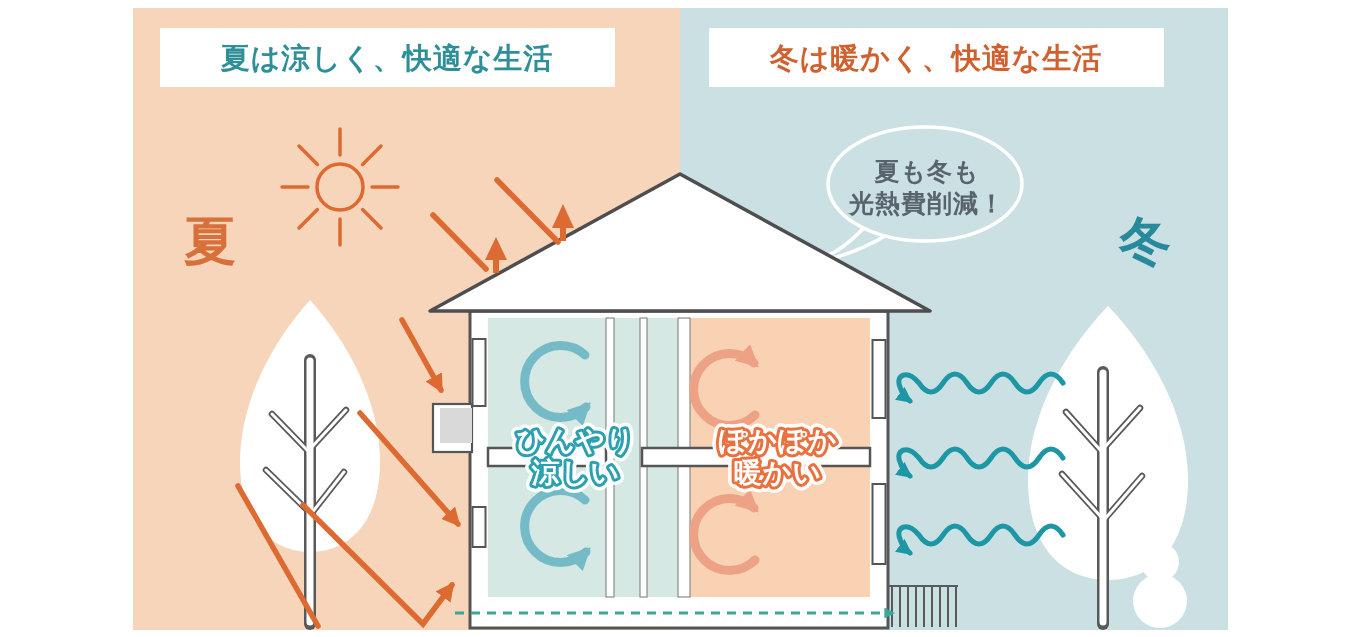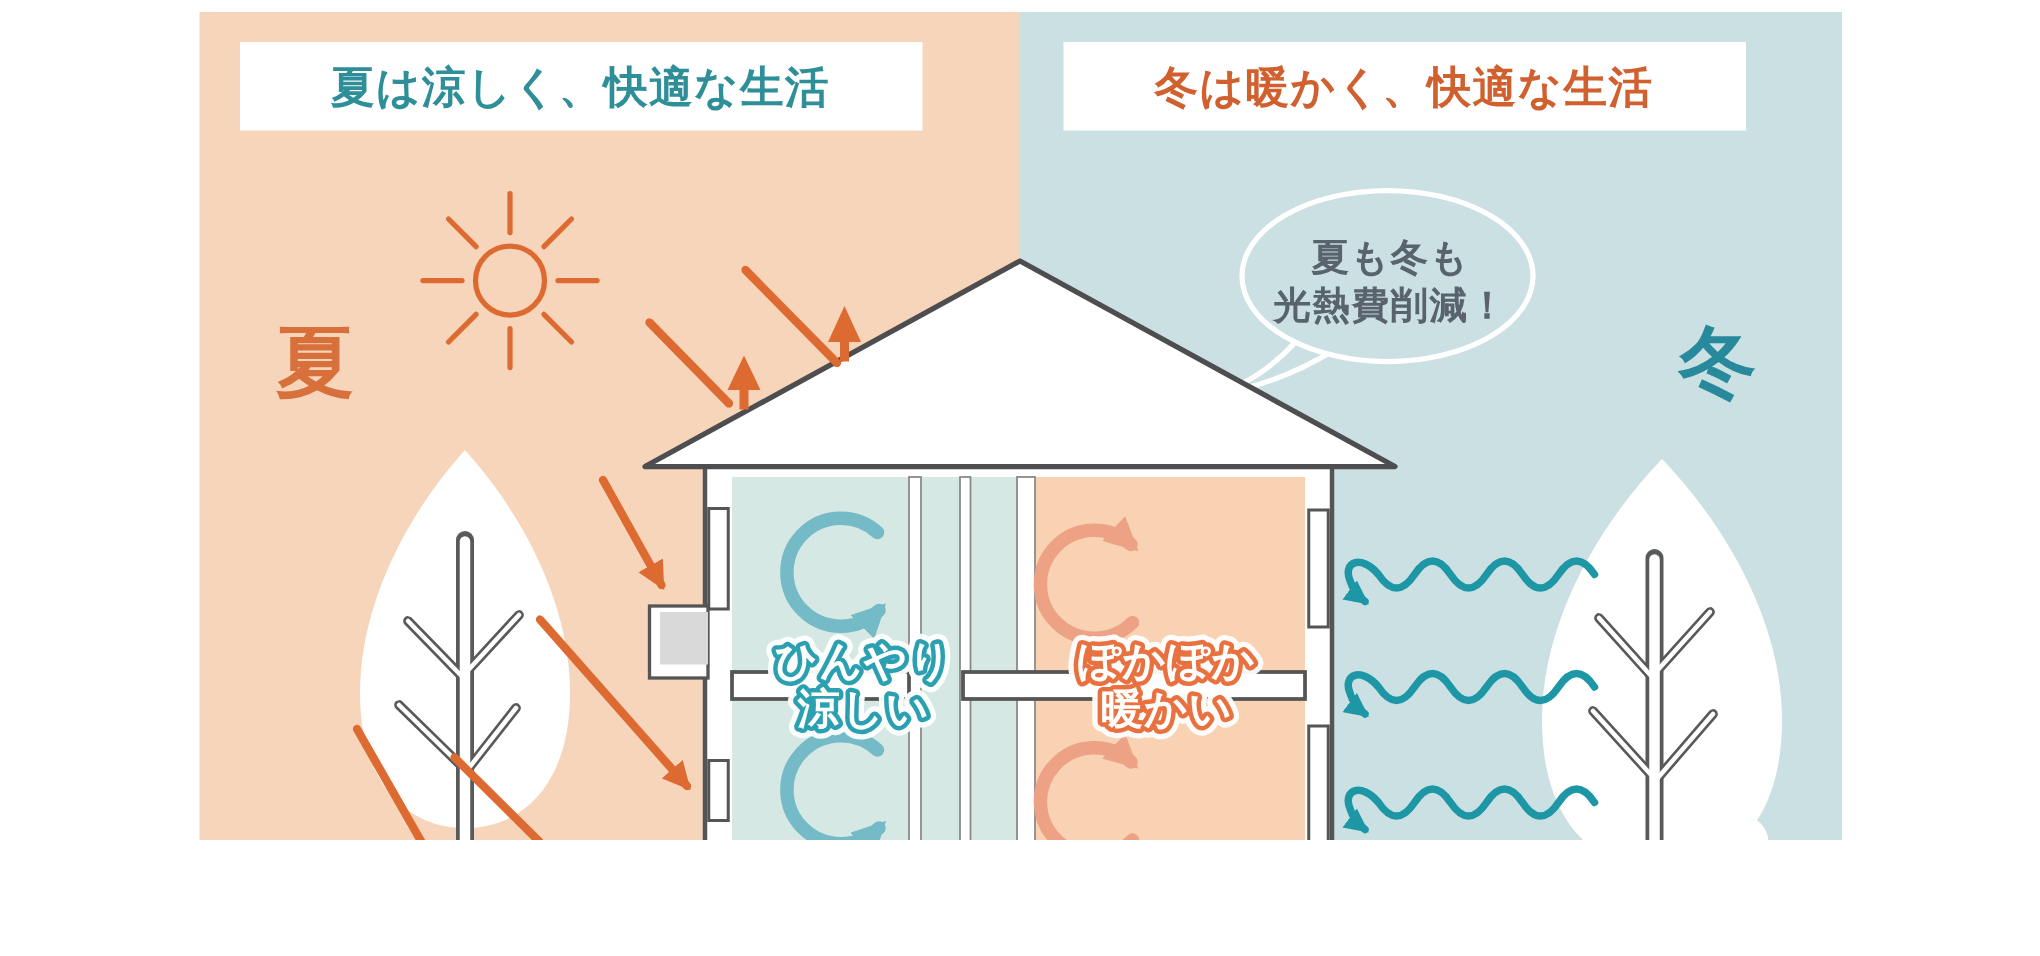--- a/index.html
+++ b/index.html
@@ -1,18 +1,18 @@
 <!DOCTYPE html>
 <html><head>
 <meta charset="utf-8">
 <style>
   html,body{margin:0;padding:0;background:#ffffff;}
   .stage{
     position:relative;
-    width:1360px;height:560px;
+    width:1360px;height:637px;
     background:#ffffff;
     font-family:"Liberation Sans",sans-serif;
     overflow:hidden;
   }
   .stage svg{display:block;}
   text{font-family:"Liberation Sans",sans-serif;}
   .banner-text{font-size:29px;font-weight:bold;letter-spacing:1px;}
   .season-char{font-size:52px;font-weight:bold;}
   .bubble-text{font-size:25px;font-weight:600;fill:#59636d;letter-spacing:1px;}
   .room-label-halo{font-size:28px;font-weight:bold;letter-spacing:1px;fill:none;stroke:#ffffff;stroke-width:13;stroke-linejoin:round;opacity:.95;}

